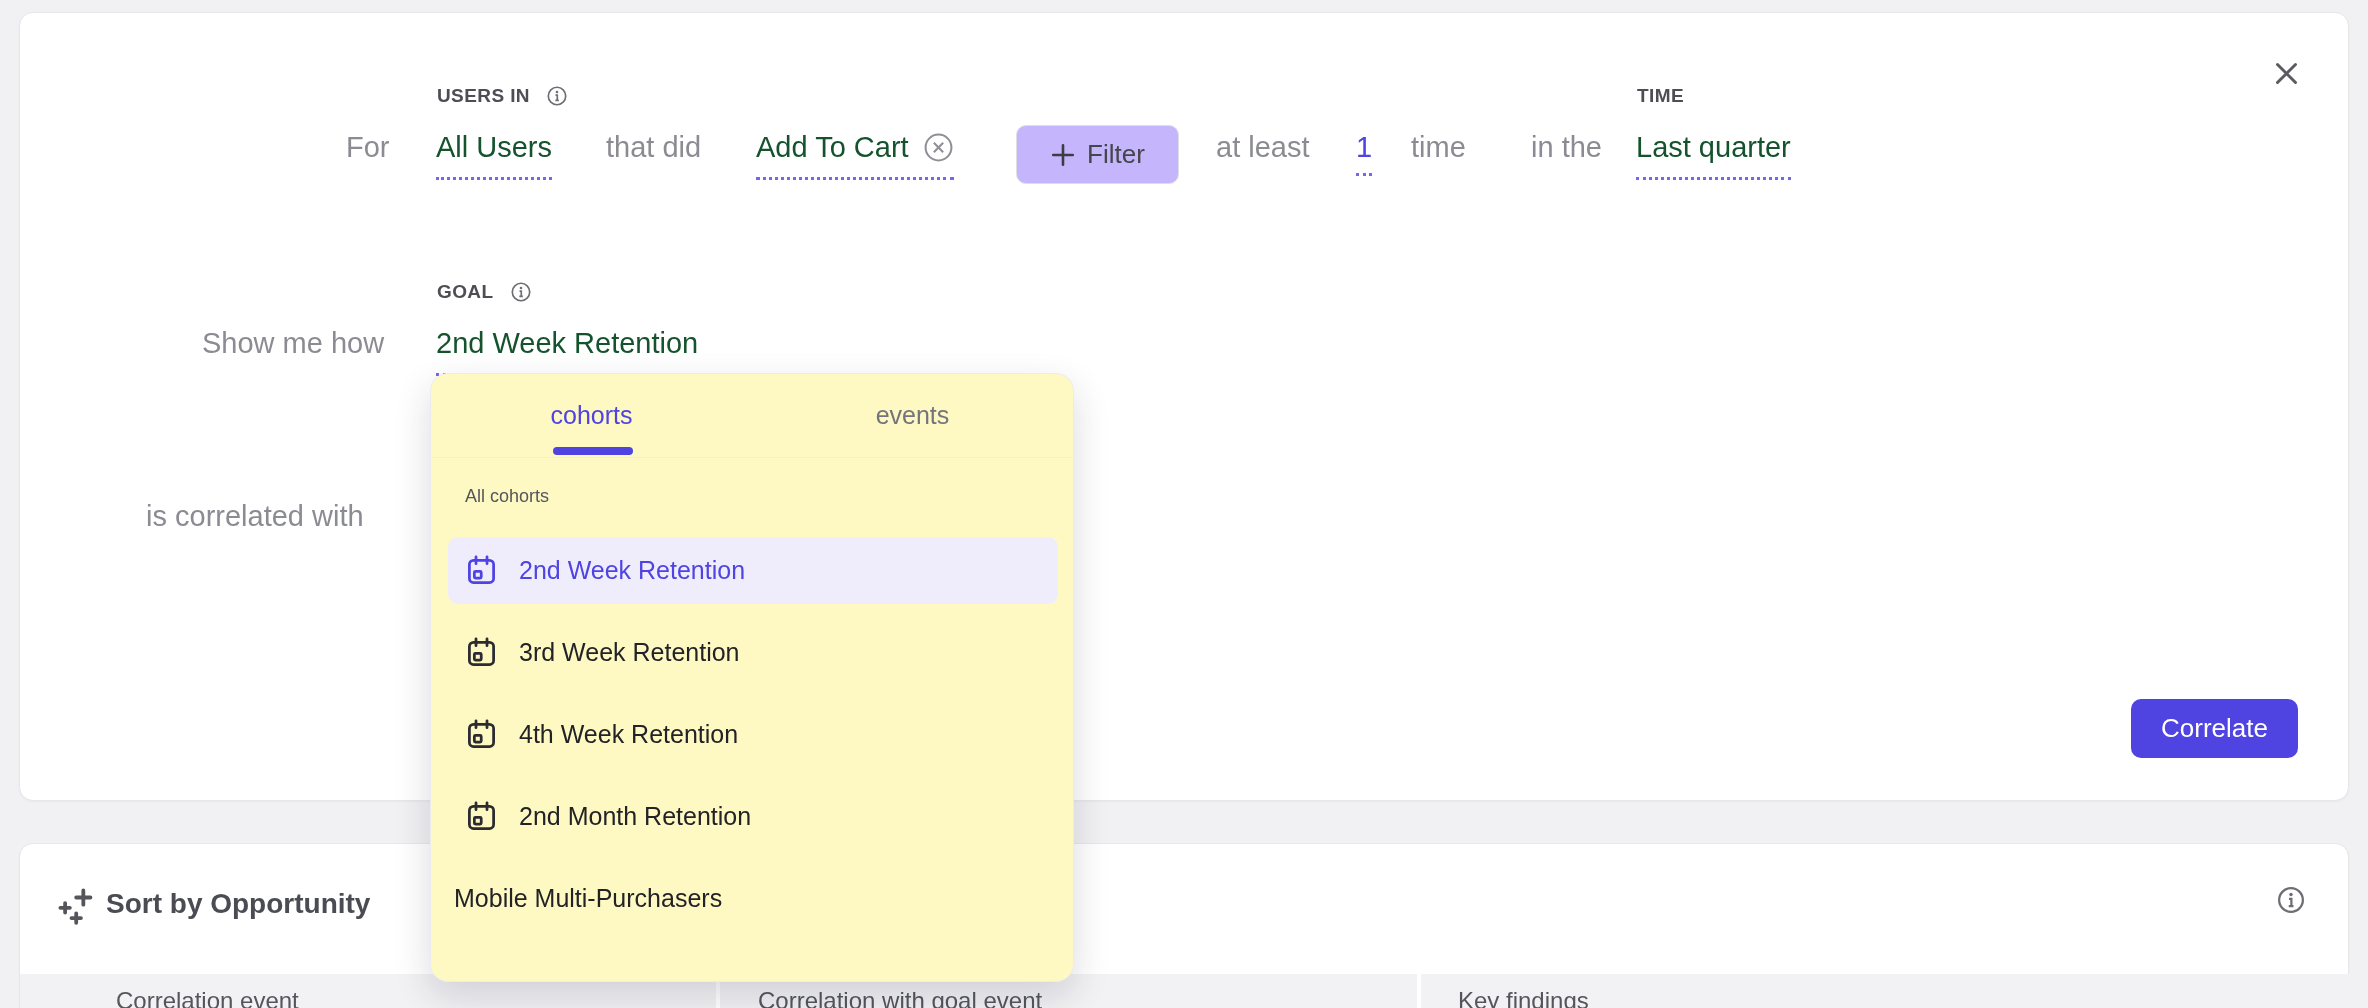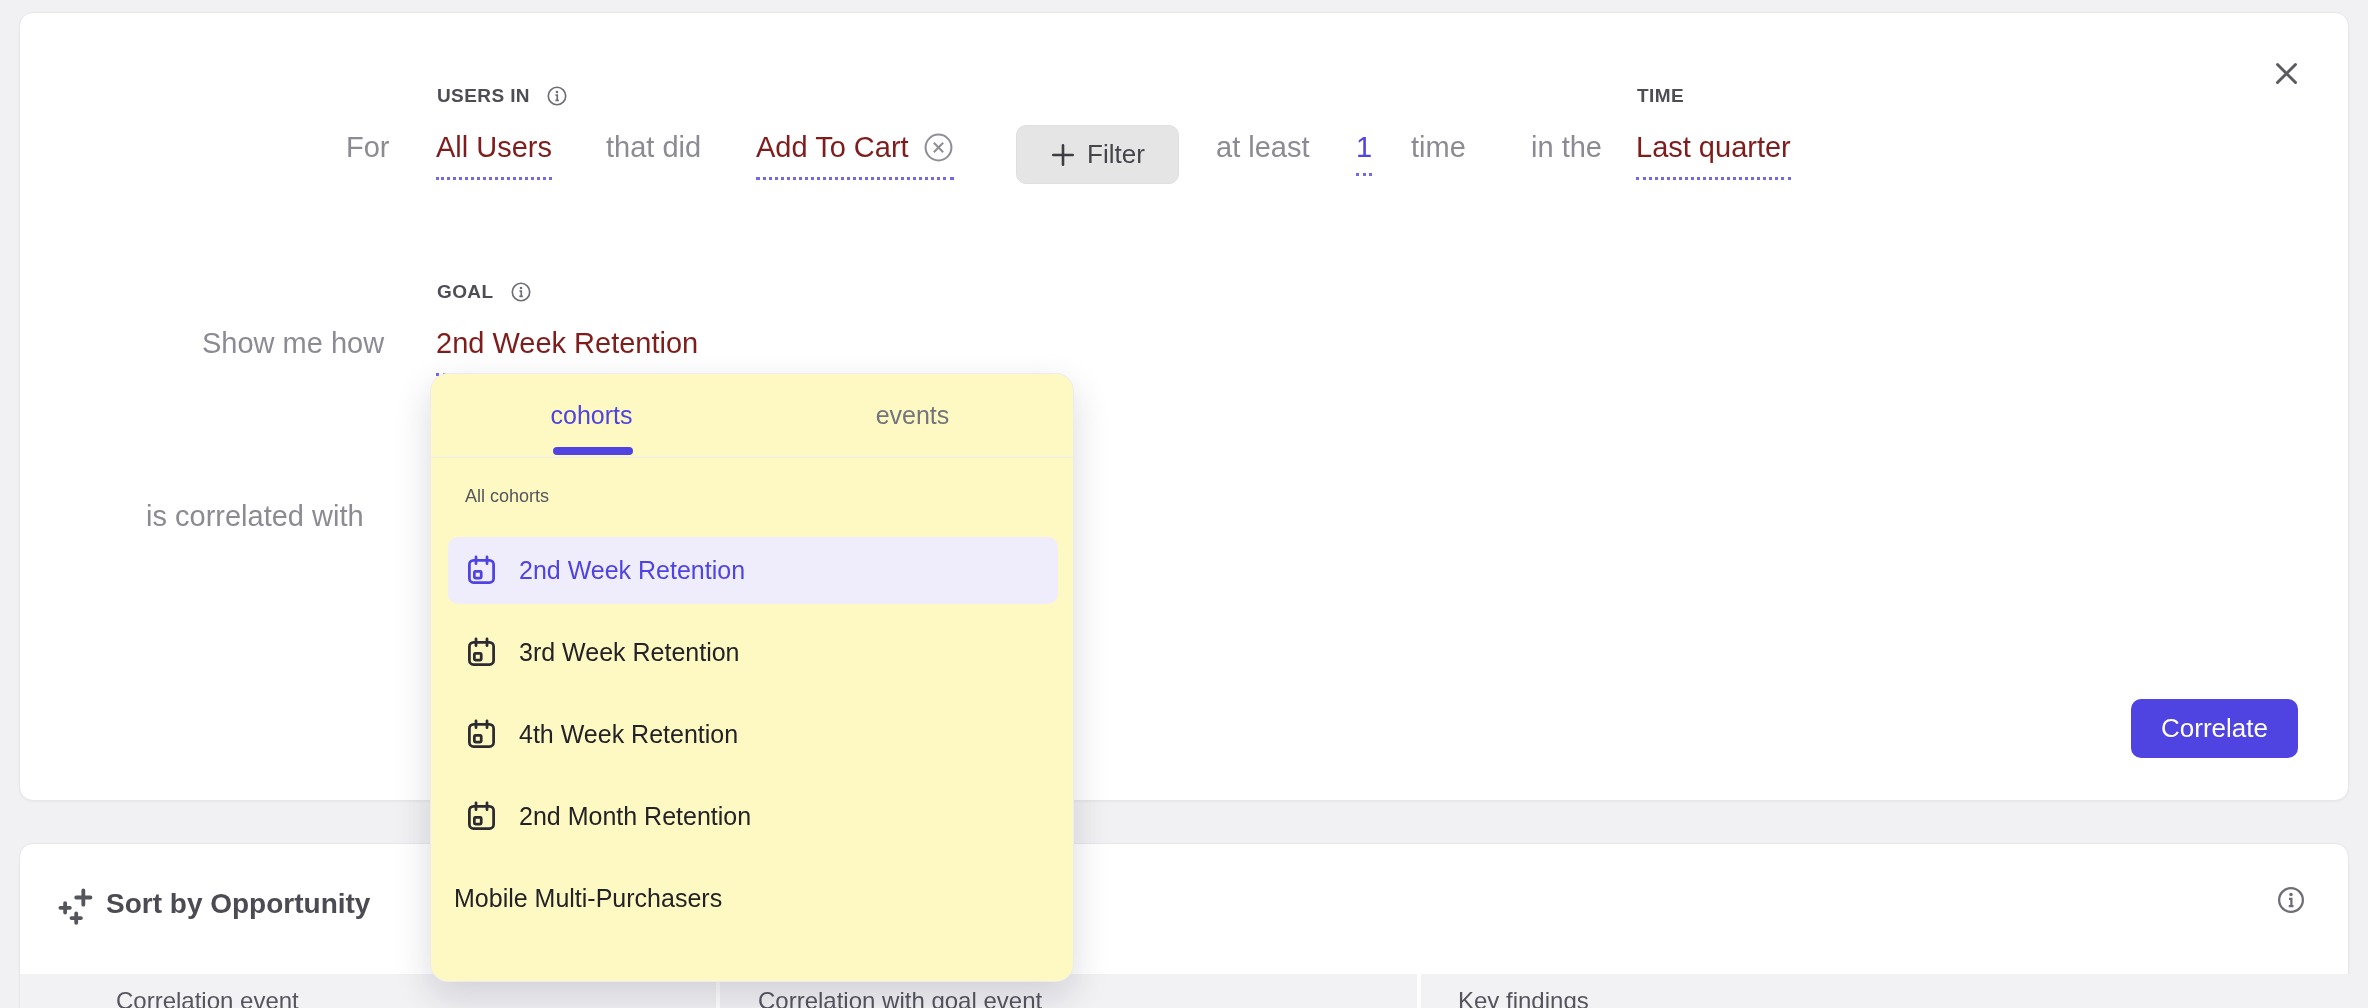--- a/index.html
+++ b/index.html
@@ -15,29 +15,29 @@
     border:1px solid #e7e7ea; border-radius:14px;
     box-shadow:0 1px 2px rgba(20,20,40,.04);
   }
   #query-card { top:12px; height:789px; }
   #results-card { top:843px; height:220px; z-index:1; }
 
   
   .gray-word { position:absolute; font-size:29px; color:#8b8b93; white-space:nowrap; }
   .field { position:absolute; display:inline-flex; align-items:center;
            padding-bottom:13px; border-bottom:3px dotted #7468ea; cursor:pointer; }
-  .field .val { font-size:29px; color:#7f1d1d; font-weight:500; white-space:nowrap; }
+  .field .val { font-size:29px; color:#14532d; font-weight:500; white-space:nowrap; }
   .field-label { position:absolute; top:-46px; left:1px; display:flex; align-items:center; gap:16px;
                  font-size:19px; font-weight:700; letter-spacing:.4px; color:#4d4d55; white-space:nowrap; }
   .info-svg { width:22px; height:22px; stroke:#6d6d75; fill:none; stroke-width:1.8; }
   .info-svg .dot { fill:#6d6d75; stroke:none; }
   .circle-x-svg { width:31px; height:31px; stroke:#8f8f97; fill:none; stroke-width:1.6; margin-left:14px; }
 
   #filter-button { position:absolute; left:996px; top:112px; width:163px; height:59px;
-    border:1.5px solid #dfdfe3; border-radius:10px; background:#e5e5e5;
+    border:1.5px solid #dfdfe3; border-radius:10px; background:#c4b5fd;
     display:flex; align-items:center; justify-content:center; gap:11px; cursor:pointer; }
   #filter-button .plus-svg { width:26px; height:26px; stroke:#3c3c43; stroke-width:2.4; }
   #filter-button .flabel { font-size:26px; color:#45454c; }
 
   #count-field { position:absolute; left:1336px; top:118px; font-size:29px; color:#4f43e2; font-weight:500; cursor:pointer; }
   #count-underline { position:absolute; left:1336px; top:160px; width:16px; border-bottom:3px dotted #7468ea; }
 
   #close-button { position:absolute; top:40px; right:42px; width:40px; height:40px;
     display:flex; align-items:center; justify-content:center; cursor:pointer; }
   .close-svg { width:27px; height:27px; stroke:#5a5a61; stroke-width:2.6; }

